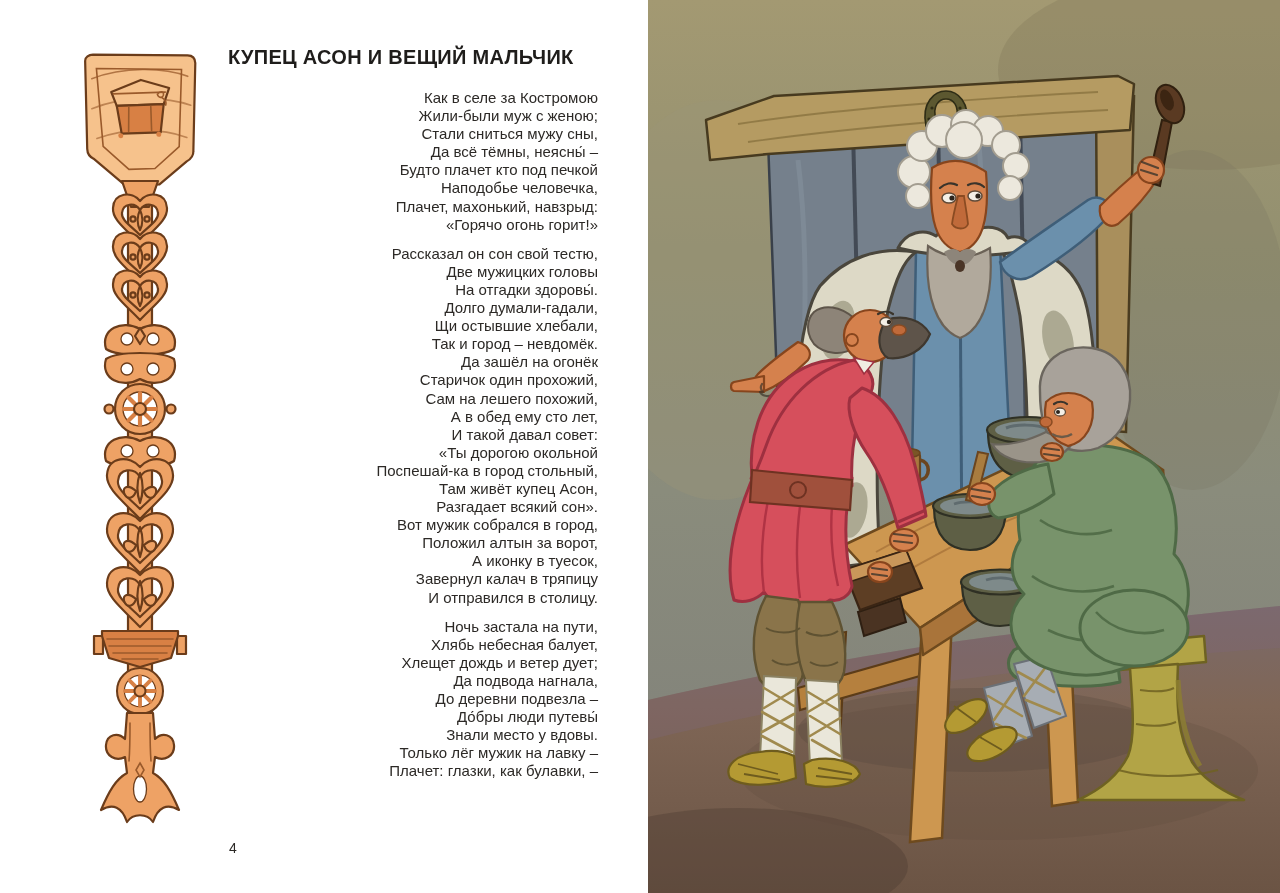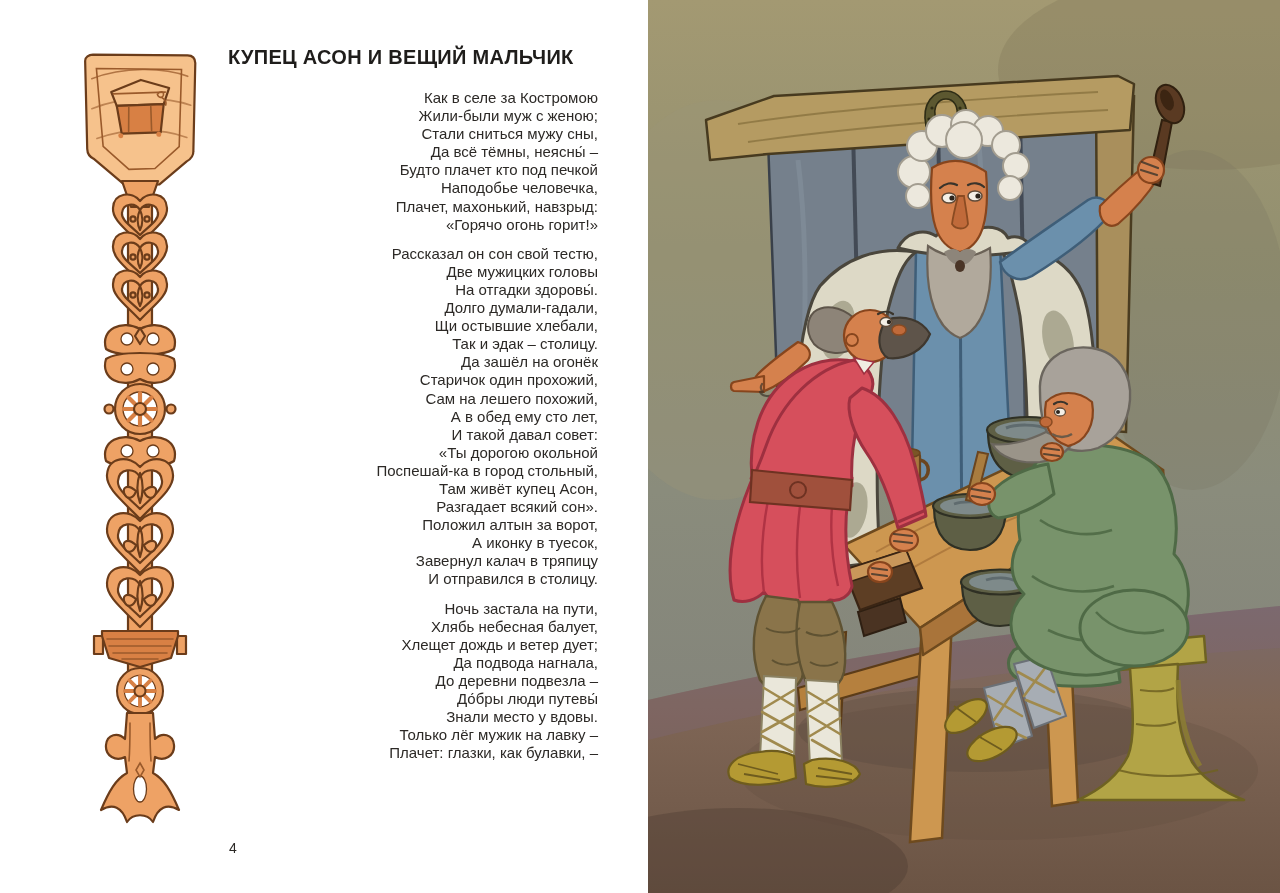--- a/index.html
+++ b/index.html
@@ -190,30 +190,31 @@
             <p class="line">Наподобье человечка,</p>
             <p class="line">Плачет, махонький, навзрыд:</p>
             <p class="line">«Горячо огонь горит!»</p>
           </div>
           <div class="stanza">
             <p class="line">Рассказал он сон свой тестю,</p>
             <p class="line">Две мужицких головы</p>
             <p class="line">На отгадки здоровы́.</p>
             <p class="line">Долго думали-гадали,</p>
             <p class="line">Щи остывшие хлебали,</p>
-            <p class="line">Так и эдак – столицу.</p>
+            <p class="line">Так и город – невдомёк.</p>
             <p class="line">Да зашёл на огонёк</p>
             <p class="line">Старичок один прохожий,</p>
             <p class="line">Сам на лешего похожий,</p>
             <p class="line">А в обед ему сто лет,</p>
             <p class="line">И такой давал совет:</p>
             <p class="line">«Ты дорогою окольной</p>
             <p class="line">Поспешай-ка в город стольный,</p>
             <p class="line">Там живёт купец Асон,</p>
             <p class="line">Разгадает всякий сон».</p>
+            <p class="line">Вот мужик собрался в город,</p>
             <p class="line">Положил алтын за ворот,</p>
             <p class="line">А иконку в туесок,</p>
             <p class="line">Завернул калач в тряпицу</p>
             <p class="line">И отправился в столицу.</p>
           </div>
           <div class="stanza">
             <p class="line">Ночь застала на пути,</p>
             <p class="line">Хлябь небесная балует,</p>
             <p class="line">Хлещет дождь и ветер дует;</p>
             <p class="line">Да подвода нагнала,</p>

